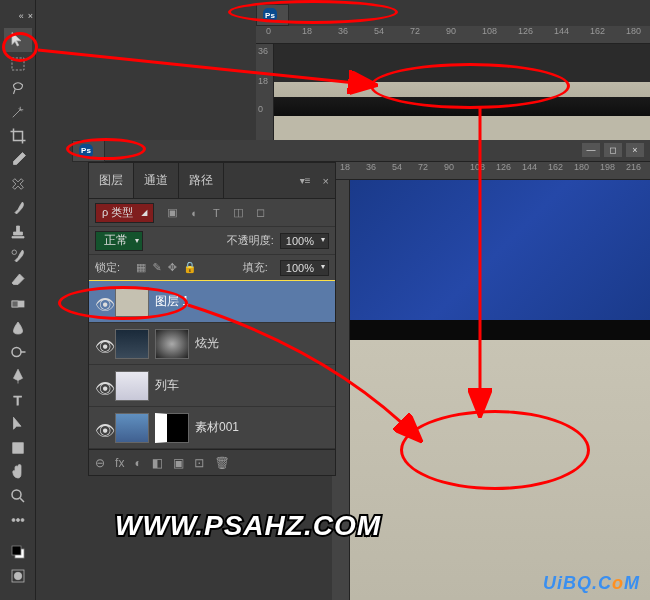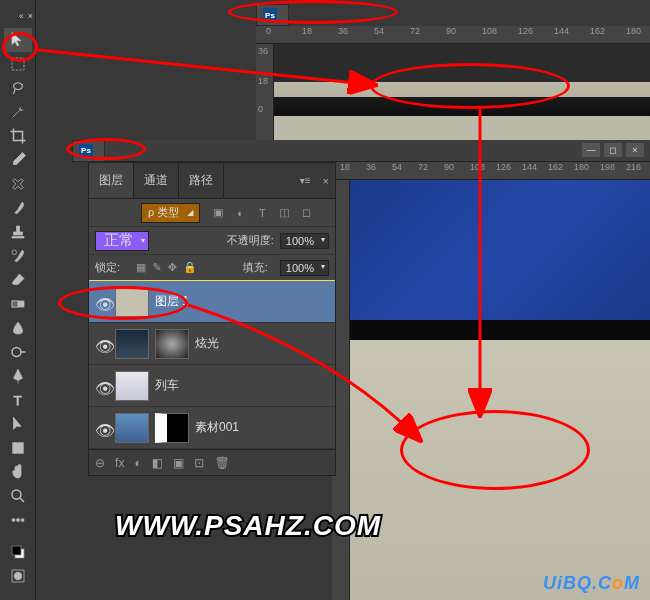--- a/index.html
+++ b/index.html
@@ -10,21 +10,21 @@
 .toolbar { width: 36px; background: #383838; border-right: 1px solid #222; display: flex; flex-direction: column; padding-top: 4px; }
 .tool-header { height: 24px; background: #383838; display: flex; align-items: center; justify-content: flex-end; padding-right: 2px; color: #ccc; font-size: 9px; }
 .tool-header span { margin-left: 4px; }
 .tool { width: 28px; height: 24px; margin: 0 auto; display: flex; align-items: center; justify-content: center; color: #bbb; cursor: pointer; }
 .tool svg { width: 18px; height: 18px; fill: #bbb; stroke: #bbb; }
 .tool.selected { background: #505050; }
 
 .main { flex: 1; position: relative; background: #383838; }
 
 .doc-tab { position: absolute; background: #4b4b4b; border: 1px solid #2a2a2a; height: 22px; display: flex; align-items: center; padding: 0 6px; color: #ddd; font-size: 11px; }
-.doc-tab .ps-icon { width: 14px; height: 14px; background: #0a4b8e; color: #fff; font-size: 8px; display: flex; align-items: center; justify-content: center; margin-right: 5px; border-radius: 0; font-weight: bold; }
+.doc-tab .ps-icon { width: 14px; height: 14px; background: #0a4b8e; color: #fff; font-size: 8px; display: flex; align-items: center; justify-content: center; margin-right: 5px; border-radius: 5px; font-weight: bold; }
 
 .tab1 { top: 4px; left: 220px; }
 .tab2 { top: 140px; left: 52px; }
 
 .ruler-h { position: absolute; height: 18px; background: #444; border-bottom: 1px solid #222; color: #999; font-size: 9px; display: flex; align-items: flex-start; }
 .ruler-h .tick { position: absolute; top: 0; font-size: 9px; }
 .ruler-v { position: absolute; width: 18px; background: #444; border-right: 1px solid #222; color: #999; font-size: 9px; }
 .ruler-v .tick { position: absolute; left: 2px; font-size: 9px; writing-mode: horizontal-tb; }
 
 .ruler1h { top: 26px; left: 220px; right: 0; }
@@ -46,26 +46,26 @@
 .canvas2 .grey-area { position: absolute; top: 160px; left: 0; right: 0; bottom: 0; background: linear-gradient(to bottom, #c8c4b4, #bcb8a8); }
 
 .layers-panel { position: absolute; top: 22px; left: 16px; width: 248px; background: #434343; border: 1px solid #222; }
 .panel-tabs { height: 36px; background: #383838; display: flex; align-items: center; border-bottom: 1px solid #222; }
 .panel-tab { padding: 0 10px; height: 100%; display: flex; align-items: center; color: #ccc; font-size: 12px; cursor: pointer; border-right: 1px solid #222; }
 .panel-tab.active { background: #434343; }
 .panel-menu { margin-left: auto; color: #aaa; padding: 0 6px; font-size: 10px; }
 .panel-close { color: #aaa; padding: 0 6px; font-size: 11px; }
 
 .filter-row { height: 28px; display: flex; align-items: center; padding: 0 6px; gap: 4px; border-bottom: 1px solid #333; }
-.filter-select { background: #a16207; border: 1px solid #222; color: #ddd; font-size: 11px; height: 20px; padding: 0 6px; display: flex; align-items: center; margin-left: 46px; }
+.filter-select { background: #7f1d1d; border: 1px solid #222; color: #ddd; font-size: 11px; height: 20px; padding: 0 6px; display: flex; align-items: center; }
 .filter-icons { display: flex; gap: 6px; margin-left: 6px; }
 .filter-icons span { width: 16px; height: 16px; color: #999; display: flex; align-items: center; justify-content: center; font-size: 11px; }
 
 .blend-row { height: 28px; display: flex; align-items: center; padding: 0 6px; gap: 6px; border-bottom: 1px solid #333; }
-.blend-select { background: #8b5cf6; border: 1px solid #222; color: #ddd; font-size: 15px; height: 20px; padding: 0 14px 0 8px; display: flex; align-items: center; position: relative; }
+.blend-select { background: #14532d; border: 1px solid #222; color: #ddd; font-size: 12px; height: 20px; padding: 0 14px 0 8px; display: flex; align-items: center; position: relative; }
 .blend-select::after { content: "▾"; position: absolute; right: 3px; font-size: 8px; }
 .opacity-label { color: #ccc; font-size: 11px; margin-left: auto; }
 .opacity-val { background: #333; border: 1px solid #222; color: #ddd; font-size: 11px; padding: 1px 14px 1px 5px; position: relative; }
 .opacity-val::after { content: "▾"; position: absolute; right: 3px; font-size: 8px; }
 
 .lock-row { height: 26px; display: flex; align-items: center; padding: 0 6px; gap: 12px; border-bottom: 1px solid #fde047; color: #ccc; font-size: 11px; }
 .lock-icons { display: flex; gap: 6px; margin-left: 4px; }
 .lock-icons span { color: #999; font-size: 11px; }
 .fill-label { margin-left: auto; }
 

